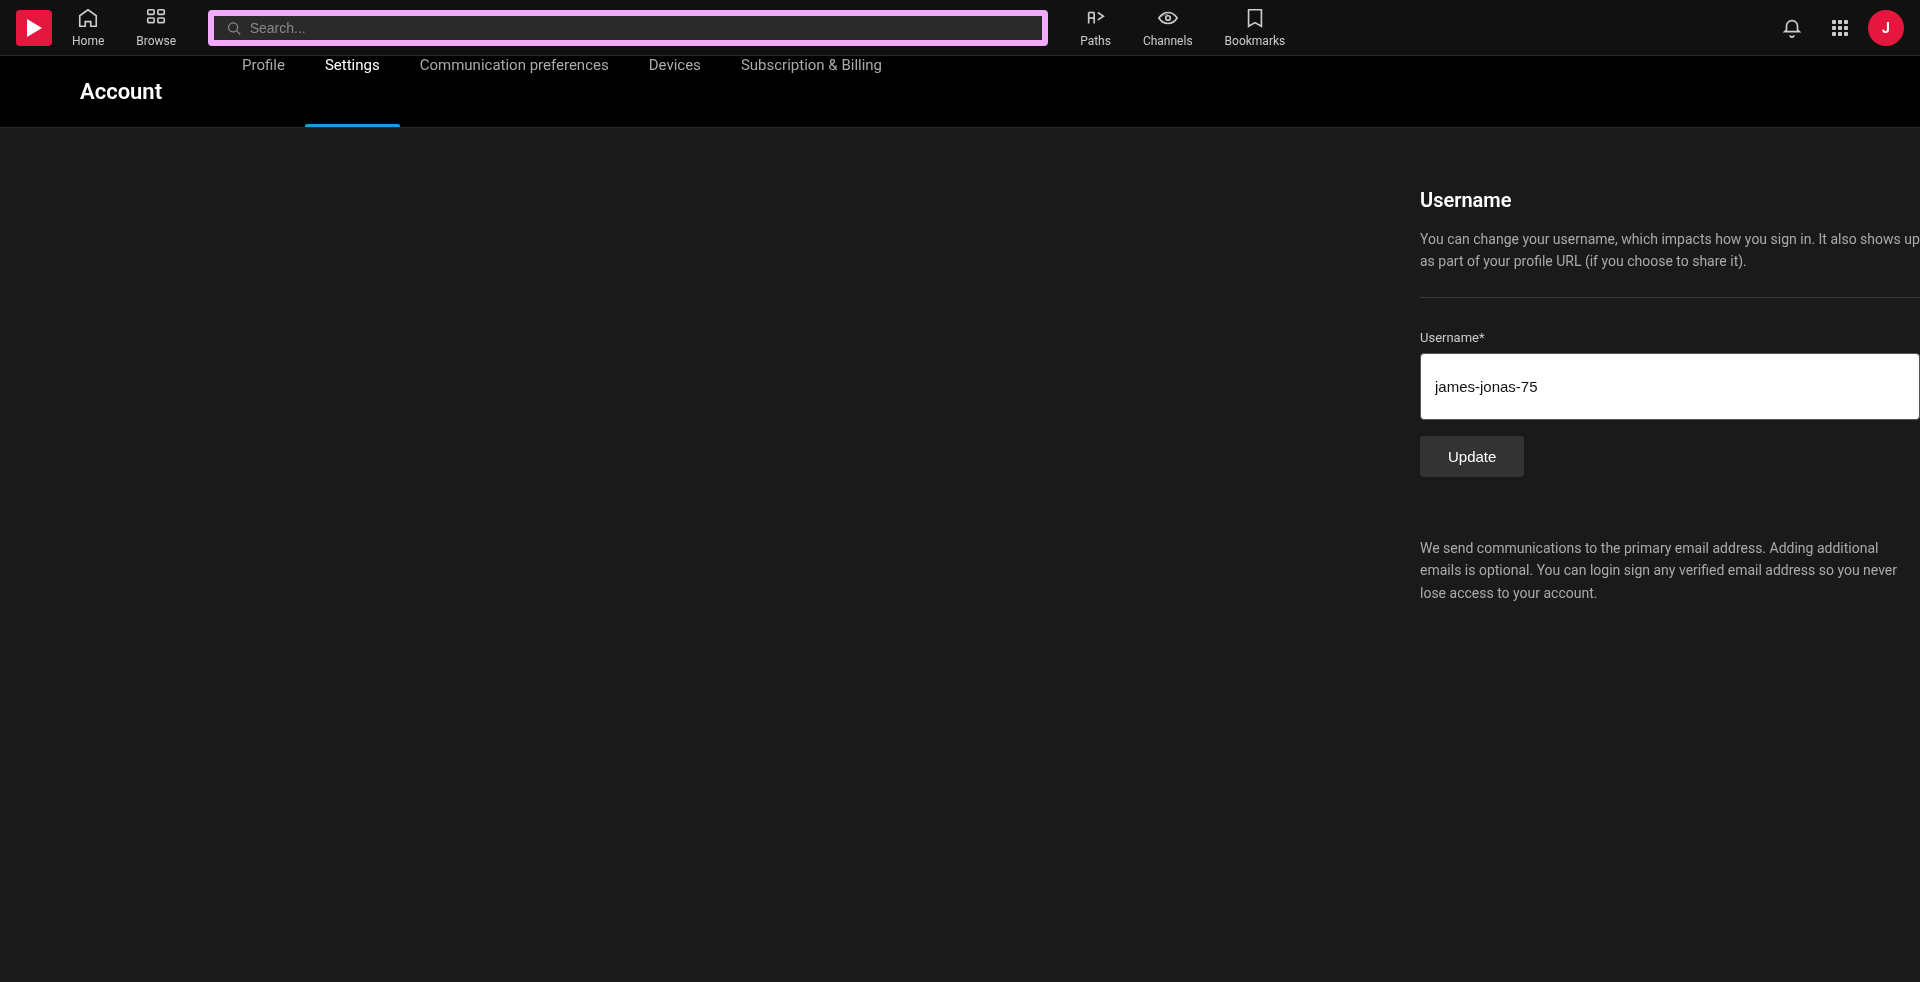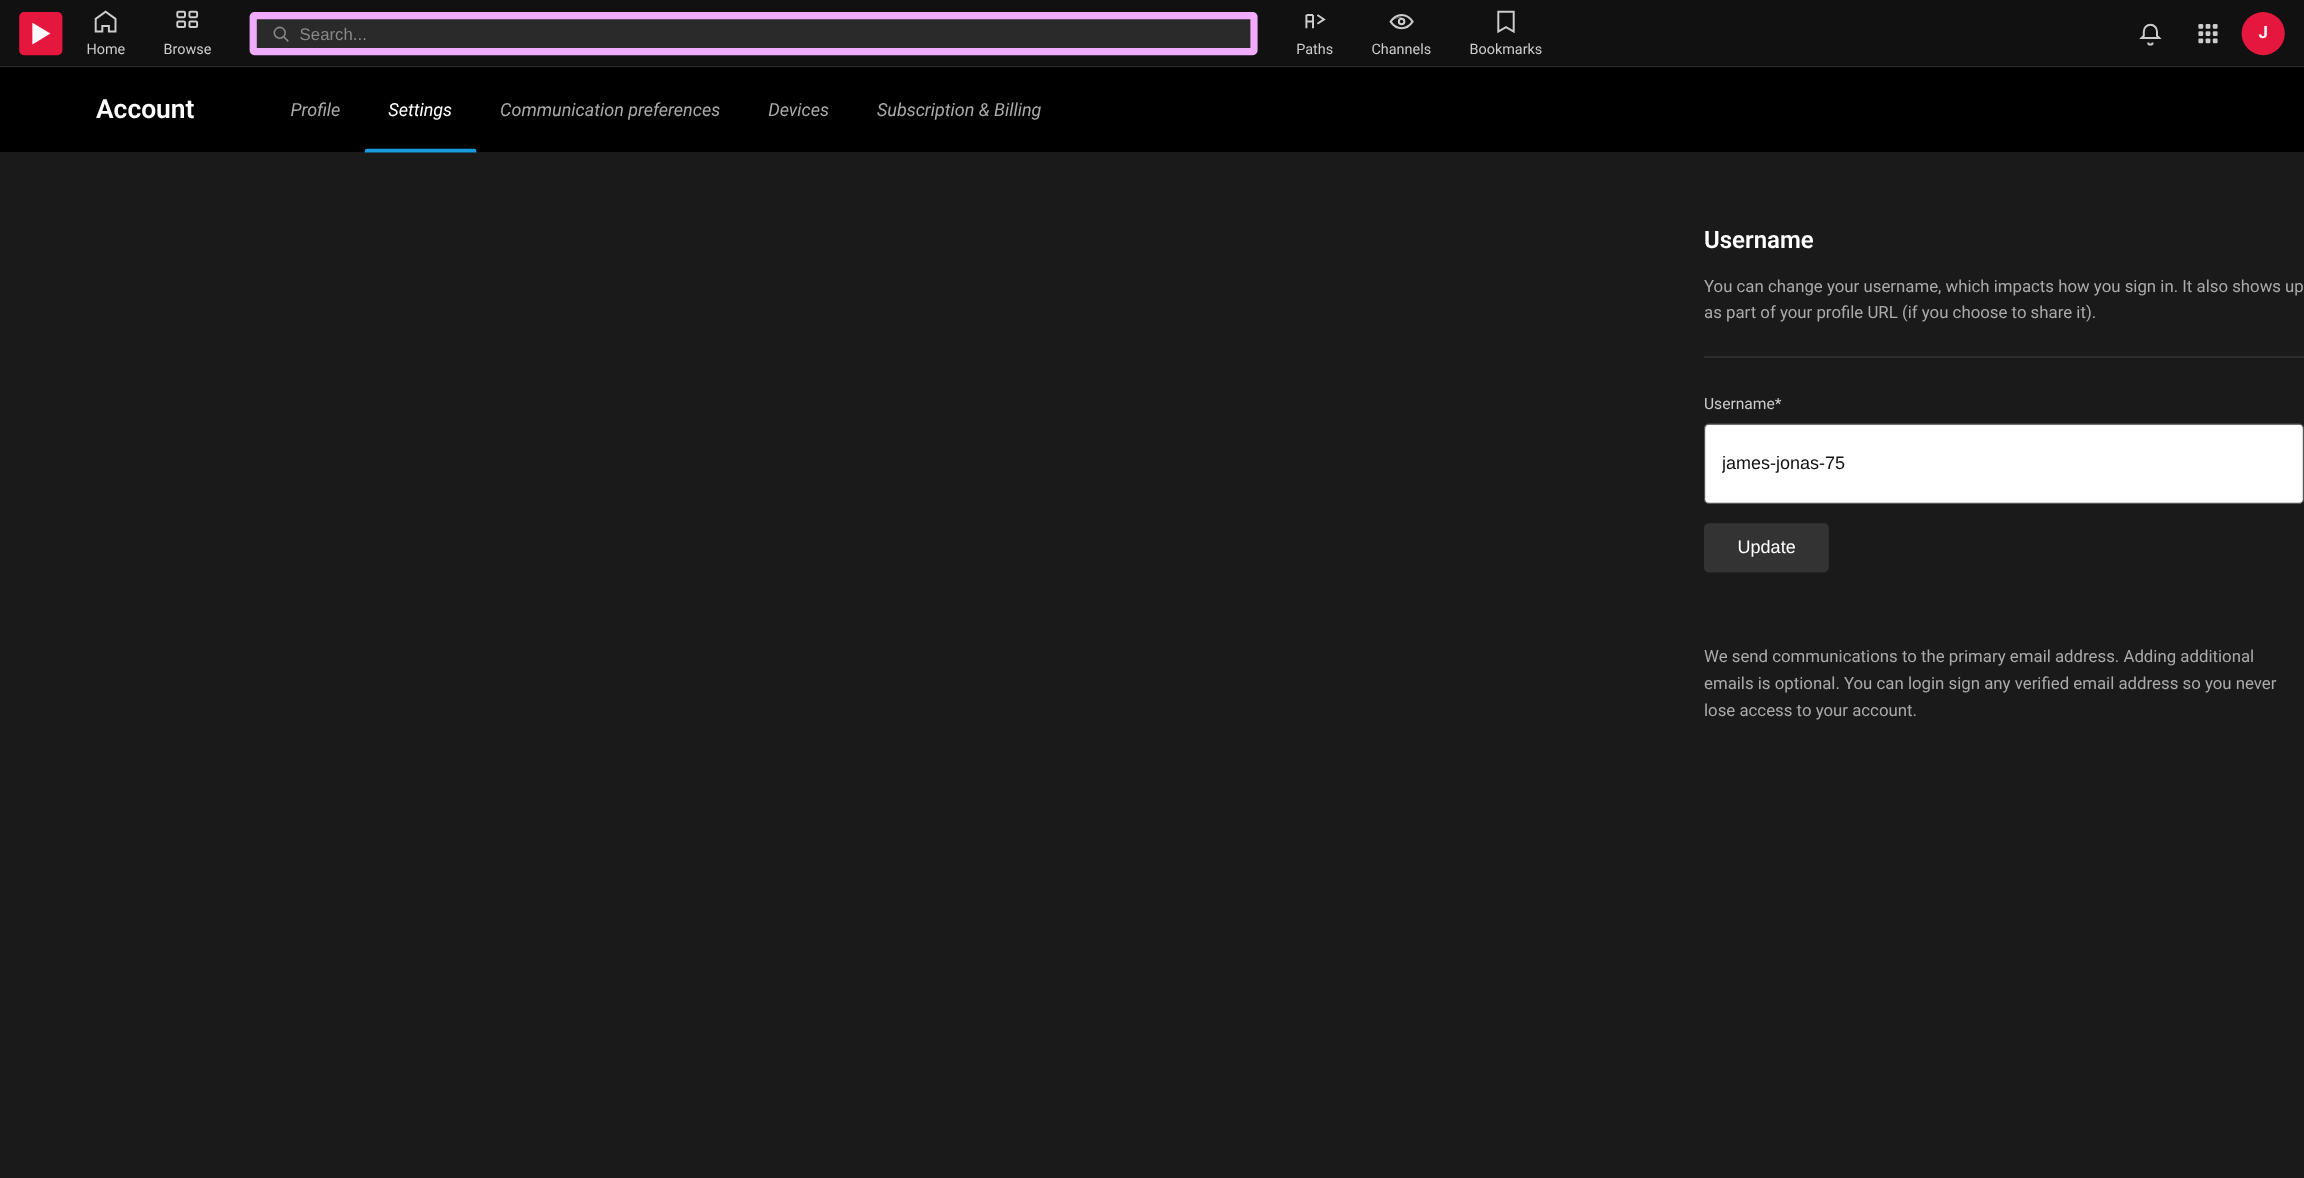--- a/index.html
+++ b/index.html
@@ -141,27 +141,26 @@
       display: flex;
       gap: 0;
       height: 100%;
       align-items: center;
     }
 
     .account-tab {
       padding: 0 20px;
       height: 100%;
       display: flex;
-      align-items: center;
+      align-items: flex-start;
       color: #aaaaaa;
       font-size: 15px;
       cursor: pointer;
       position: relative;
       white-space: nowrap;
-      font-style: italic;
     }
 
     .account-tab.active {
       color: #ffffff;
     }
 
     .account-tab.active::after {
       content: '';
       position: absolute;
       bottom: 0;

